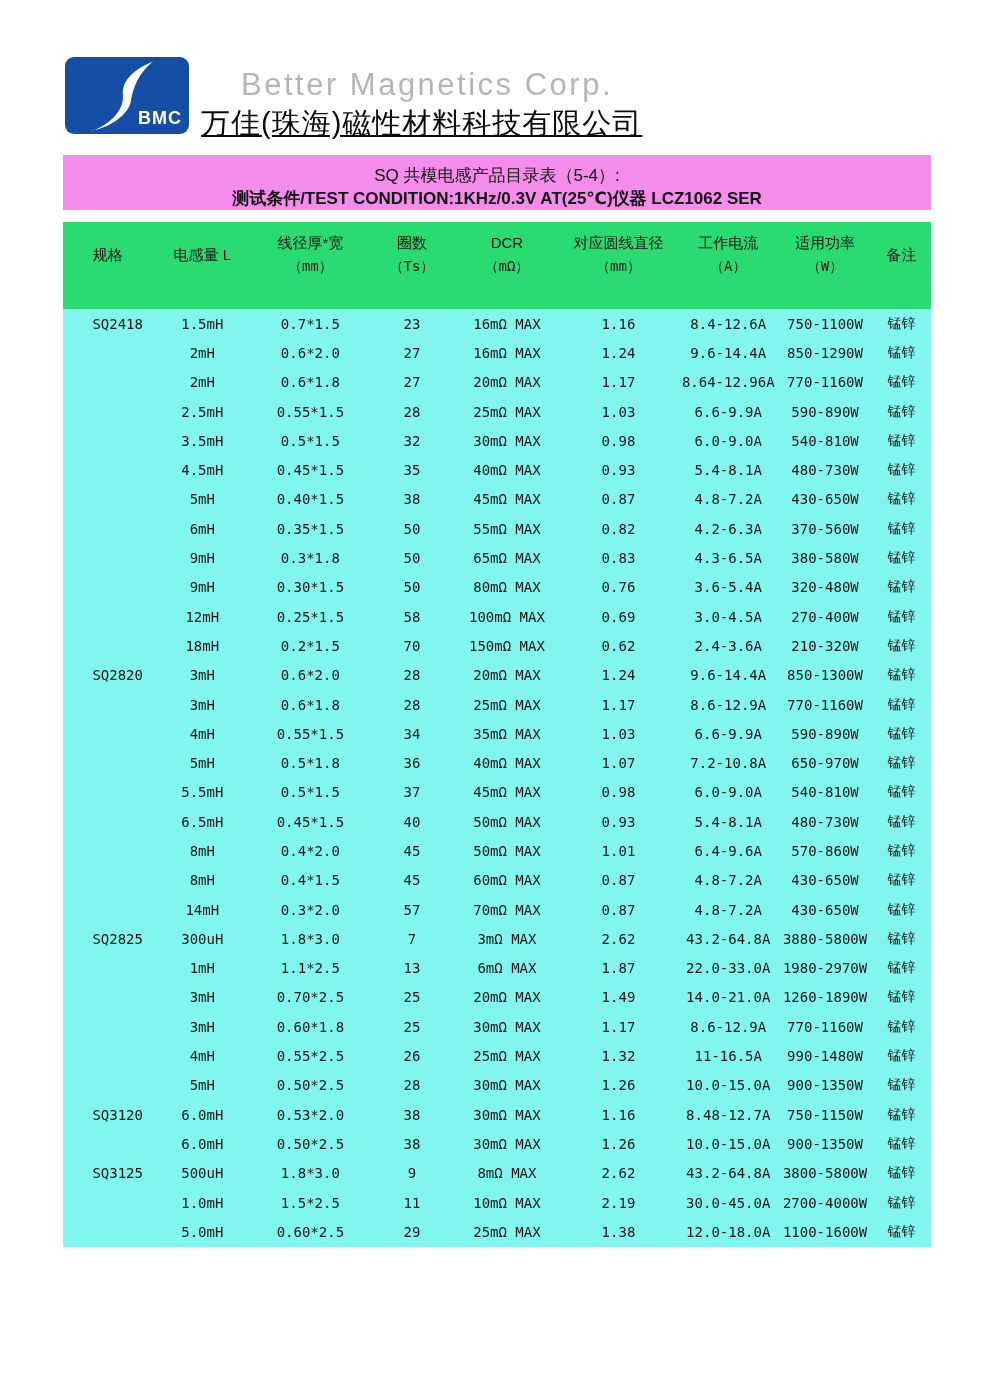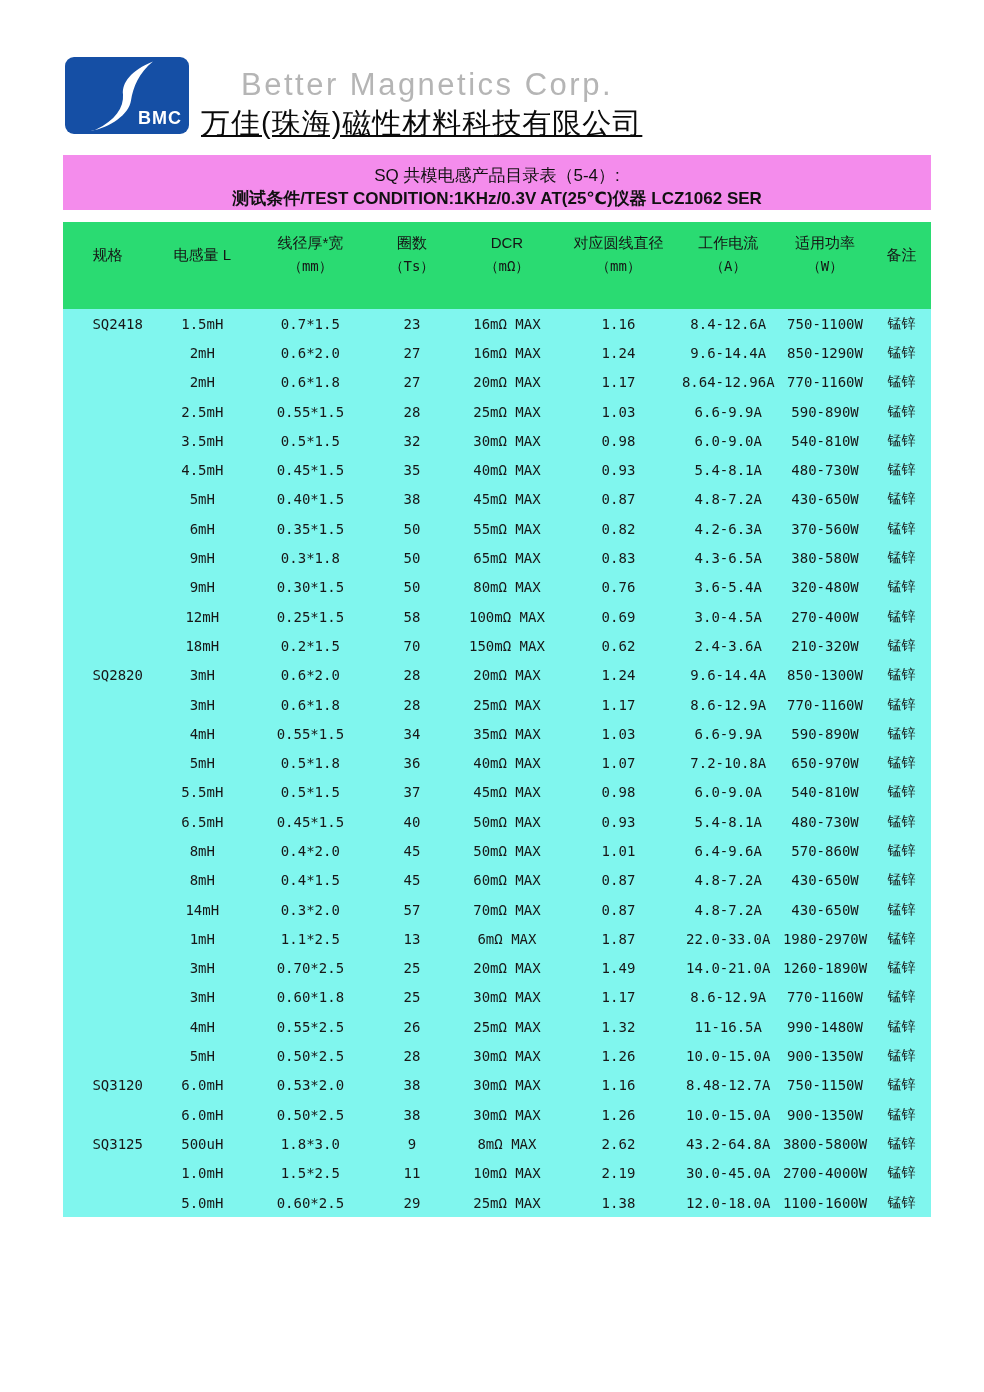--- a/index.html
+++ b/index.html
@@ -369,20 +369,31 @@
             <td>14mH</td>
             <td>0.3*2.0</td>
             <td>57</td>
             <td>70mΩ MAX</td>
             <td>0.87</td>
             <td>4.8-7.2A</td>
             <td>430-650W</td>
             <td class="note">锰锌</td>
           </tr>
           <tr>
+            <td class="spec">SQ2825</td>
+            <td>300uH</td>
+            <td>1.8*3.0</td>
+            <td>7</td>
+            <td>3mΩ MAX</td>
+            <td>2.62</td>
+            <td>43.2-64.8A</td>
+            <td>3880-5800W</td>
+            <td class="note">锰锌</td>
+          </tr>
+          <tr>
             <td class="spec"></td>
             <td>1mH</td>
             <td>1.1*2.5</td>
             <td>13</td>
             <td>6mΩ MAX</td>
             <td>1.87</td>
             <td>22.0-33.0A</td>
             <td>1980-2970W</td>
             <td class="note">锰锌</td>
           </tr>

